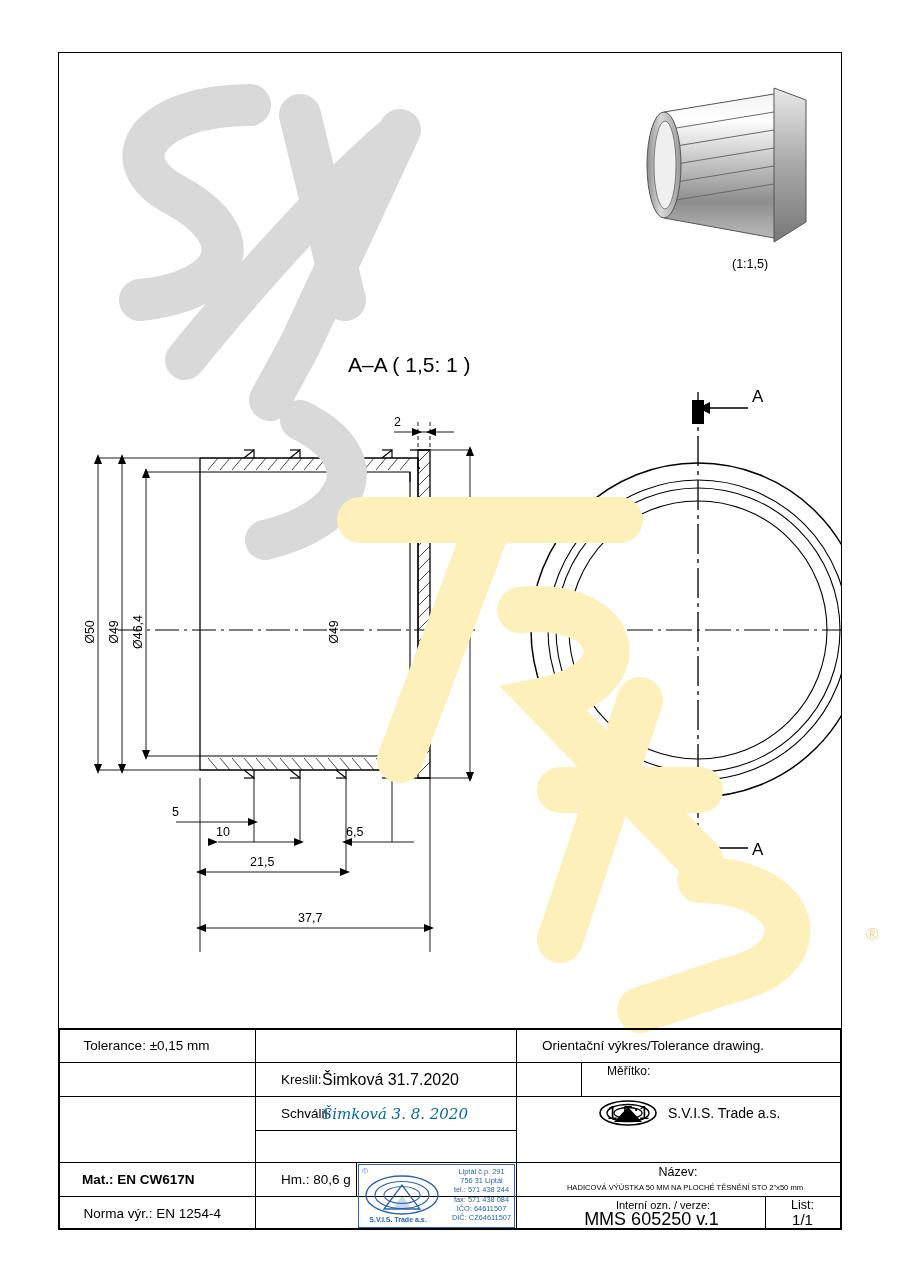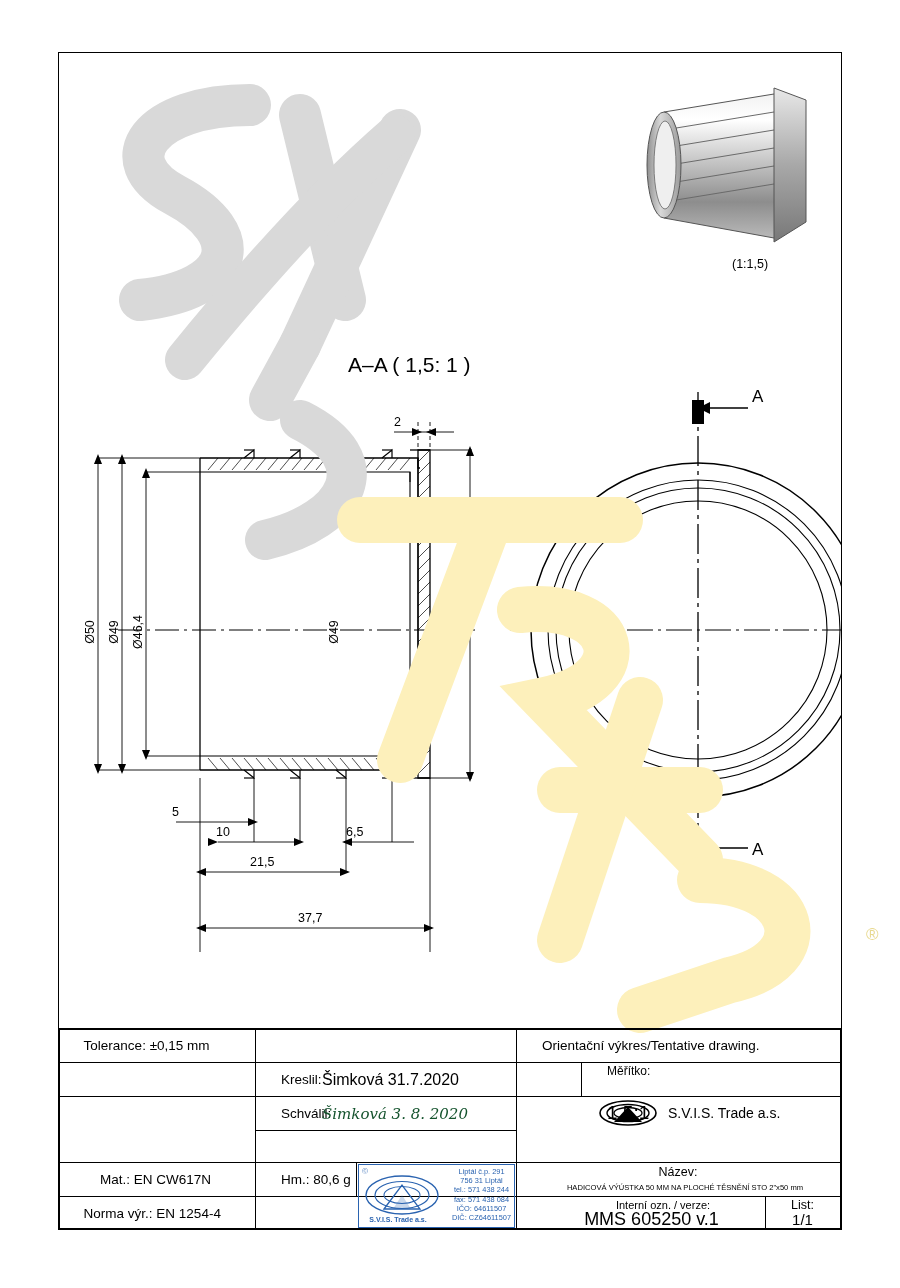--- a/index.html
+++ b/index.html
@@ -61,21 +61,21 @@
     font-size: 13.5px;
     white-space: nowrap;
   }
   .tb-cell.pad { padding-left: 24px; }
   .tb-center { justify-content: center; }
 
   .handwrite {
     font-family: "DejaVu Serif", serif;
     font-style: italic;
     font-size: 15px;
-    color: #14532d;
+    color: #0369a1;
   }
 
   
   #stamp {
     position: absolute;
     border: 1.3px solid #2a63b0;
     color: #2a63b0;
     box-sizing: border-box;
     overflow: hidden;
   }
@@ -401,42 +401,42 @@
   <div class="tb-line" style="left:0;top:168px;width:458px;height:1.2px;"></div>
   <div class="tb-line" style="left:458px;top:168px;width:326px;height:1.2px;"></div>
 
   <div class="tb-line" style="left:197px;top:0;width:1.2px;height:202px;"></div>
   <div class="tb-line" style="left:458px;top:0;width:1.2px;height:202px;"></div>
   <div class="tb-line" style="left:298px;top:134px;width:1.2px;height:34px;"></div>
   <div class="tb-line" style="left:523px;top:34px;width:1.2px;height:34px;"></div>
   <div class="tb-line" style="left:707px;top:168px;width:1.2px;height:33px;"></div>
 
   <div class="tb-cell pad" style="left:1.6px;top:1.6px;width:195px;height:32px;">Tolerance: ±0,15 mm</div>
-  <div class="tb-cell pad" style="left:460px;top:1.6px;width:320px;height:32px;">Orientační výkres/Tentative drawing.</div>
+  <div class="tb-cell pad" style="left:460px;top:1.6px;width:320px;height:32px;">Orientační výkres/Tolerance drawing.</div>
 
   <div class="tb-cell pad" style="left:199px;top:36px;width:60px;height:31px;">Kreslil:</div>
   <div class="tb-cell" style="left:264px;top:36px;width:190px;height:31px;font-size:16px;">Šimková 31.7.2020</div>
 
   <div class="tb-cell pad" style="left:199px;top:70px;width:60px;height:31px;">Schválil:</div>
   <div class="tb-cell handwrite" style="left:264px;top:70px;width:190px;height:31px;">Šimková 3. 8. 2020</div>
 
   <div class="tb-cell pad" style="left:525px;top:35px;width:70px;height:16px;font-size:12px;">Měřítko:</div>
   <div class="tb-cell pad" style="left:525px;top:70px;width:70px;height:30px;font-size:19px;">1,5:1</div>
 
   <div style="position:absolute;left:540px;top:72px;width:60px;height:26px;">
     <svg viewBox="0 0 60 26" width="60" height="26">
       <ellipse cx="30" cy="13" rx="28" ry="12" fill="none" stroke="#000" stroke-width="1.6"></ellipse>
       <ellipse cx="30" cy="13" rx="21" ry="8.5" fill="none" stroke="#000" stroke-width="1.4"></ellipse>
       <ellipse cx="30" cy="13" rx="14" ry="5.5" fill="none" stroke="#000" stroke-width="1.3"></ellipse>
       <path d="M16 22 L 30 7 L 44 22 Z" fill="#000"></path>
     </svg>
   </div>
   <div class="tb-cell" style="left:610px;top:70px;width:170px;height:30px;font-size:14px;">S.V.I.S. Trade a.s.</div>
 
-  <div class="tb-cell pad" style="left:18px;top:136px;width:195px;height:31px;">Mat.: EN CW617N</div>
+  <div class="tb-cell pad" style="left:0;top:136px;width:195px;height:31px;font-weight:bold;">Mat.: EN CW617N</div>
   <div class="tb-cell pad" style="left:199px;top:136px;width:98px;height:31px;">Hm.: 80,6 g</div>
 
   <div id="stamp" style="left:300px;top:136px;width:157px;height:64px;">
     <div class="stamp-reg">Ⓒ</div>
     <svg viewBox="0 0 78 44" width="78" height="44" style="position:absolute;left:4px;top:8px;">
       <ellipse cx="39" cy="22" rx="36" ry="19" fill="none" stroke="#2a63b0" stroke-width="1.4"></ellipse>
       <ellipse cx="39" cy="22" rx="27" ry="13.5" fill="none" stroke="#2a63b0" stroke-width="1.2"></ellipse>
       <ellipse cx="39" cy="22" rx="18" ry="8.5" fill="none" stroke="#2a63b0" stroke-width="1.1"></ellipse>
       <path d="M21 36 L 39 12 L 57 36 Z" fill="none" stroke="#2a63b0" stroke-width="1.3"></path>
       <path d="M30 36 L 39 22 L 48 36 Z" fill="#2a63b0" opacity="0.25"></path>

